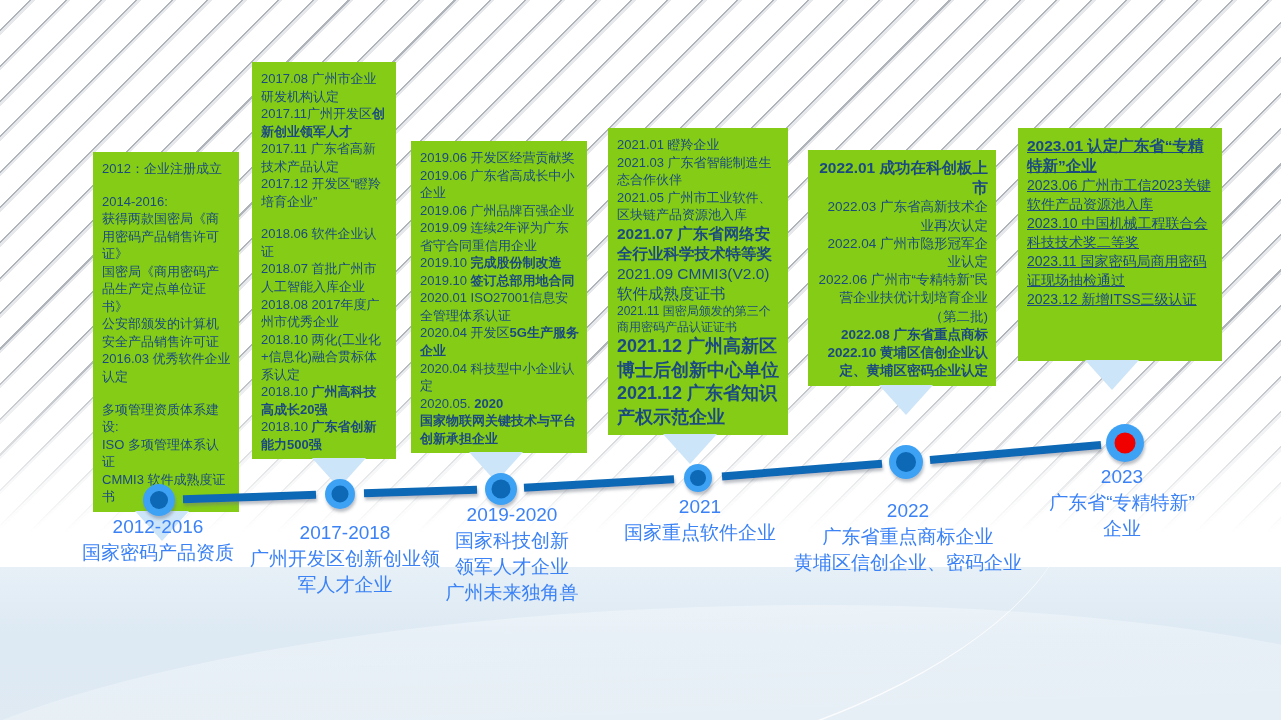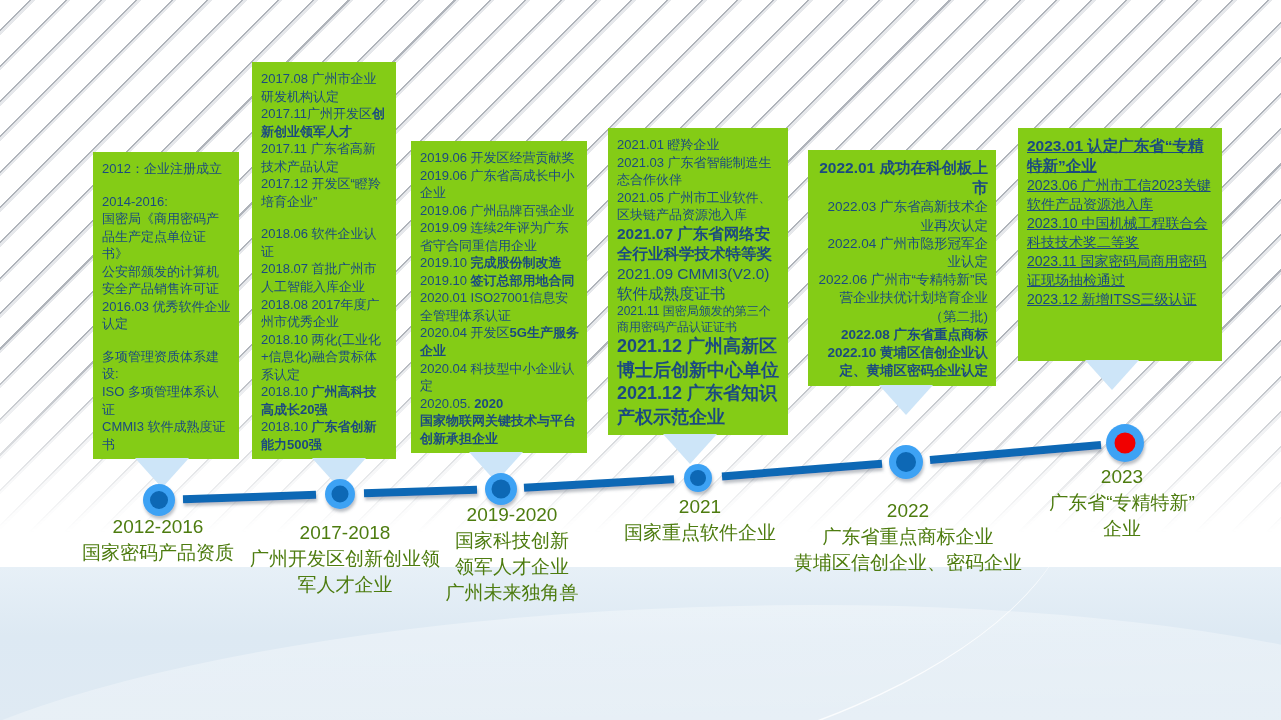--- a/index.html
+++ b/index.html
@@ -38,39 +38,40 @@
   .callout .line.gap{height:15px;}
   .callout .line.lg{font-size:15.5px;line-height:1.3;}
   .callout .line.md{font-size:18px;line-height:1.3;}
   .callout .line.sm{font-size:12px;line-height:1.3;}
   .callout .b{font-weight:700;}
   .tail{position:absolute;width:0;height:0;border-left:27px solid transparent;
     border-right:27px solid transparent;border-top:30px solid #cde5f8;bottom:-29px;}
 
   
   .mlabel{
-    position:absolute;color:#4d7c0f;font-size:19px;line-height:26px;
+    position:absolute;color:#3b82f6;font-size:19px;line-height:26px;
     text-align:center;transform:translateX(-50%);white-space:nowrap;
   }
 
   svg.timeline{position:absolute;left:0;top:0;pointer-events:none;}
 </style>
 </head>
 <body>
 
 <div class="stage">
 
   <div class="hatch"></div>
   <div class="band"></div>
 
   <div class="callout" style="left:93px;top:152px;width:129px;min-height:280px;">
     <i class="tail" style="left:42px;"></i>
   <div class="line "><span>2012：企业注册成立</span></div>
       <div class="line gap"></div>
       <div class="line "><span>2014-2016:</span></div>
+      <div class="line "><span>  获得两款国密局《商用密码产品销售许可证》</span></div>
       <div class="line "><span>  国密局《商用密码产品生产定点单位证书》</span></div>
       <div class="line "><span>  公安部颁发的计算机安全产品销售许可证</span></div>
       <div class="line "><span>2016.03  优秀软件企业认定</span></div>
       <div class="line gap"></div>
       <div class="line "><span>多项管理资质体系建设:</span></div>
       <div class="line "><span>ISO 多项管理体系认证</span></div>
       <div class="line "><span>CMMI3  软件成熟度证书</span></div>
     </div>
 
   <div class="callout" style="left:252px;top:62px;width:127px;min-height:376px;">

